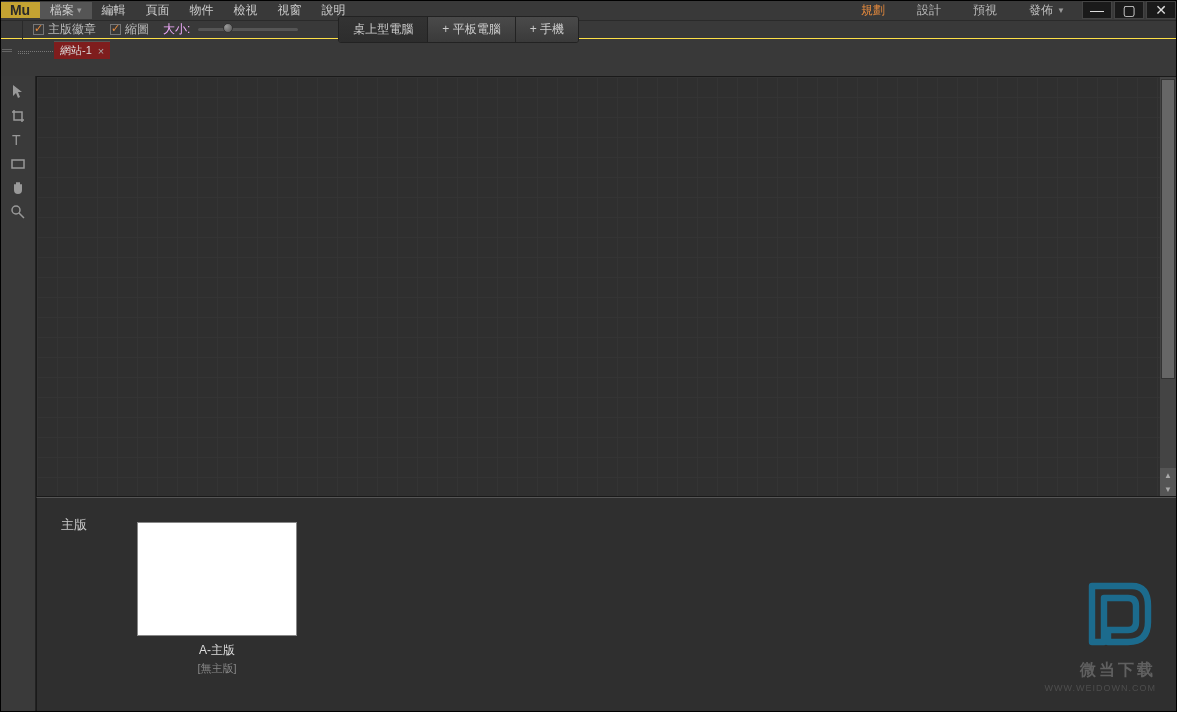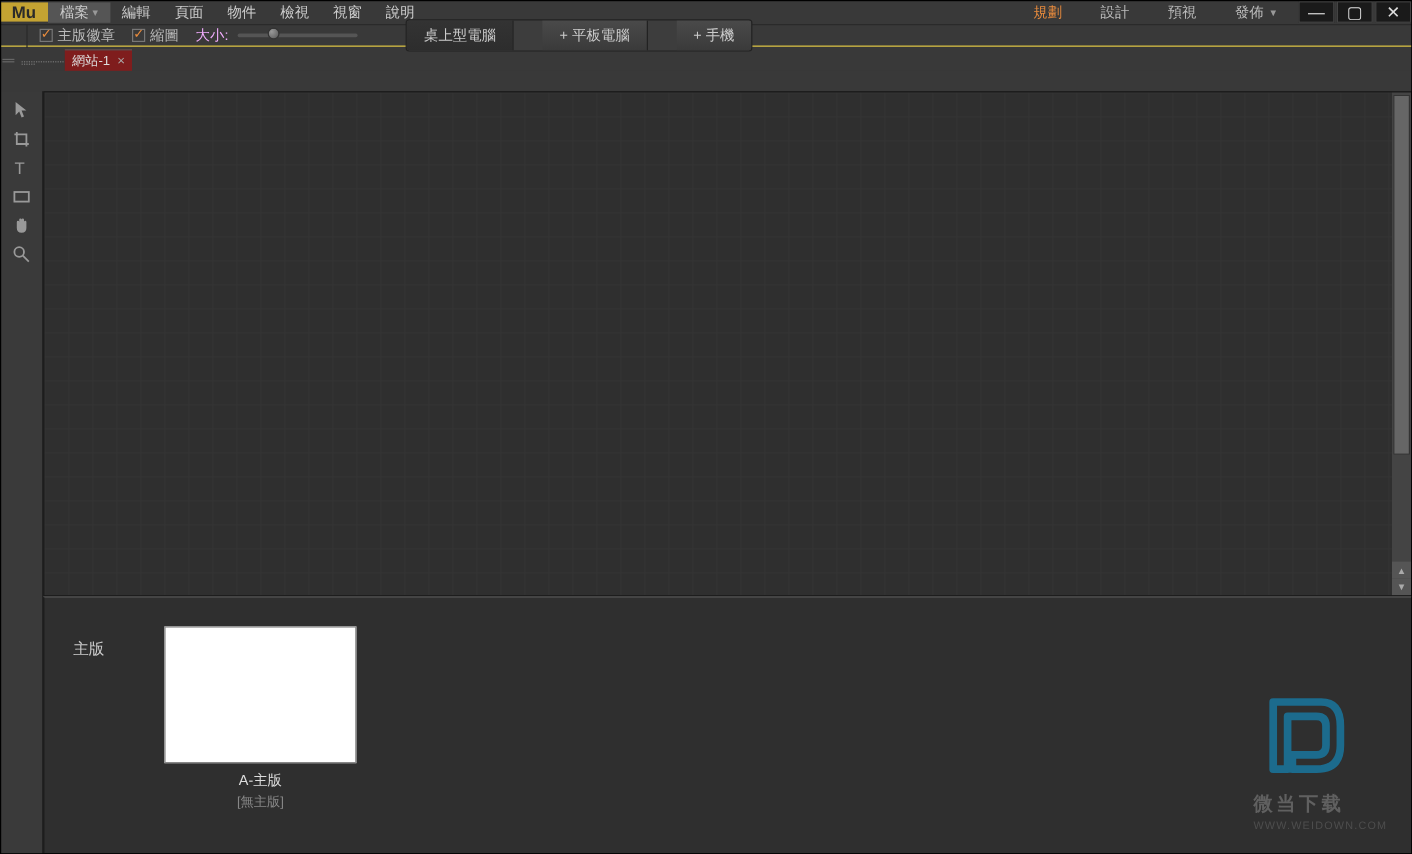--- a/index.html
+++ b/index.html
@@ -20,21 +20,21 @@
 
 .options-bar { height: 19px; background: #393939; border-top: 1px solid #2a2a2a; border-bottom: 1px solid #fde047; display: flex; align-items: center; padding: 0 12px; }
 .opt-sep { width: 1px; height: 20px; background: #2a2a2a; margin: 0 10px; }
 .checkbox { display: flex; align-items: center; color: #bbb; font-size: 12px; margin-right: 14px; cursor: pointer; }
 .check { width: 11px; height: 11px; border: 1px solid #777; margin-right: 4px; position: relative; }
 .check::after { content: '✓'; position: absolute; top: -3px; left: 0; color: #e88b3d; font-size: 11px; }
 .size-label { color: #f0abfc; font-size: 12px; margin-right: 8px; }
 .slider-wrap { width: 100px; display: flex; align-items: center; position: relative; }
 .slider-track { width: 100%; height: 3px; background: #555; border-radius: 2px; position: relative; }
 .slider-thumb { position: absolute; left: 25%; top: -5px; width: 10px; height: 10px; background: radial-gradient(circle at 30% 30%, #999, #555); border-radius: 50%; border: 1px solid #333; }
-.device-seg { margin-left: 40px; display: flex; border: 1px solid #222; border-radius: 3px; overflow: hidden; background: #3d3d3d; gap: 24px; }
+.device-seg { margin-left: 40px; display: flex; border: 1px solid #222; border-radius: 3px; overflow: hidden; background: #3d3d3d; }
 .seg-btn { padding: 4px 14px; color: #ccc; font-size: 12px; border-right: 1px solid #222; cursor: pointer; background: linear-gradient(to bottom, #4a4a4a, #3a3a3a); }
 .seg-btn.active { background: linear-gradient(to bottom, #333, #2d2d2d); }
 .seg-btn:last-child { border-right: none; }
 
 .tab-strip { height: 20px; background: #393939; display: flex; align-items: flex-end; }
 .drag-handle { width: 10px; height: 18px; margin: 0 4px 0 2px; display: flex; flex-direction: column; justify-content: center; gap: 1px; }
 .drag-handle span { height: 1px; background: #666; }
 .dot-strip { width: 36px; height: 14px; display: flex; flex-wrap: wrap; align-content: center; gap: 1px; margin-left: 2px; }
 .dot-strip span { width: 1px; height: 1px; background: #777; }
 .tab { background: #7f1d1d; border-top: 1px solid #555; height: 18px; padding: 0 6px; display: flex; align-items: center; color: #ddd; font-size: 11px; cursor: pointer; }
@@ -49,33 +49,33 @@
 .sitemap {
   flex: 1;
   background-color: #2f2f2f;
   background-image: linear-gradient(#343434 1px, transparent 1px), linear-gradient(90deg, #343434 1px, transparent 1px);
   background-size: 20px 20px;
   border: 1px solid #1a1a1a;
   position: relative;
   overflow: hidden;
 }
 .master-area { height: 215px; background: #2f2f2f; border: 1px solid #1a1a1a; border-top: 1px solid #555; position: relative; }
-.section-label { position: absolute; top: 34px; left: 24px; color: #ccc; font-size: 13px; }
+.section-label { position: absolute; top: 18px; left: 24px; color: #ccc; font-size: 13px; }
 .page-thumb, .master-thumb { position: absolute; }
 .thumb-box { background: #fff; border: 1px solid #888; }
 .page-thumb .thumb-box { width: 160px; height: 120px; }
 .master-thumb .thumb-box { width: 160px; height: 114px; }
 .thumb-label { text-align: center; color: #ddd; font-size: 12px; margin-top: 6px; }
 .thumb-sub { text-align: center; color: #888; font-size: 11px; margin-top: 2px; }
 
 .vscroll { position: absolute; right: 0; top: 0; bottom: 0; width: 16px; background: #444; }
 .vscroll .vthumb { position: absolute; top: 2px; left: 1px; right: 1px; height: 300px; background: #666; border: 1px solid #333; }
 .vscroll .varrow { position: absolute; left: 0; right: 0; height: 14px; background: #555; display: flex; align-items: center; justify-content: center; color: #aaa; font-size: 8px; }
 
-.watermark { position: absolute; right: 20px; bottom: 18px; text-align: left; opacity: 0.55; margin-left: 28px; }
+.watermark { position: absolute; right: 20px; bottom: 18px; text-align: right; opacity: 0.55; margin-left: 28px; }
 .watermark svg { width: 80px; height: 80px; }
 .wm-t1 { color: #888; font-size: 16px; font-weight: bold; letter-spacing: 3px; margin-top: 2px; }
 .wm-t2 { color: #666; font-size: 9px; letter-spacing: 1px; margin-top: 2px; }
 
 .border-frame { position: absolute; inset: 0; border: 1px solid #000; pointer-events: none; }
 </style>
 </head>
 <body>
 
 <div class="titlebar">

